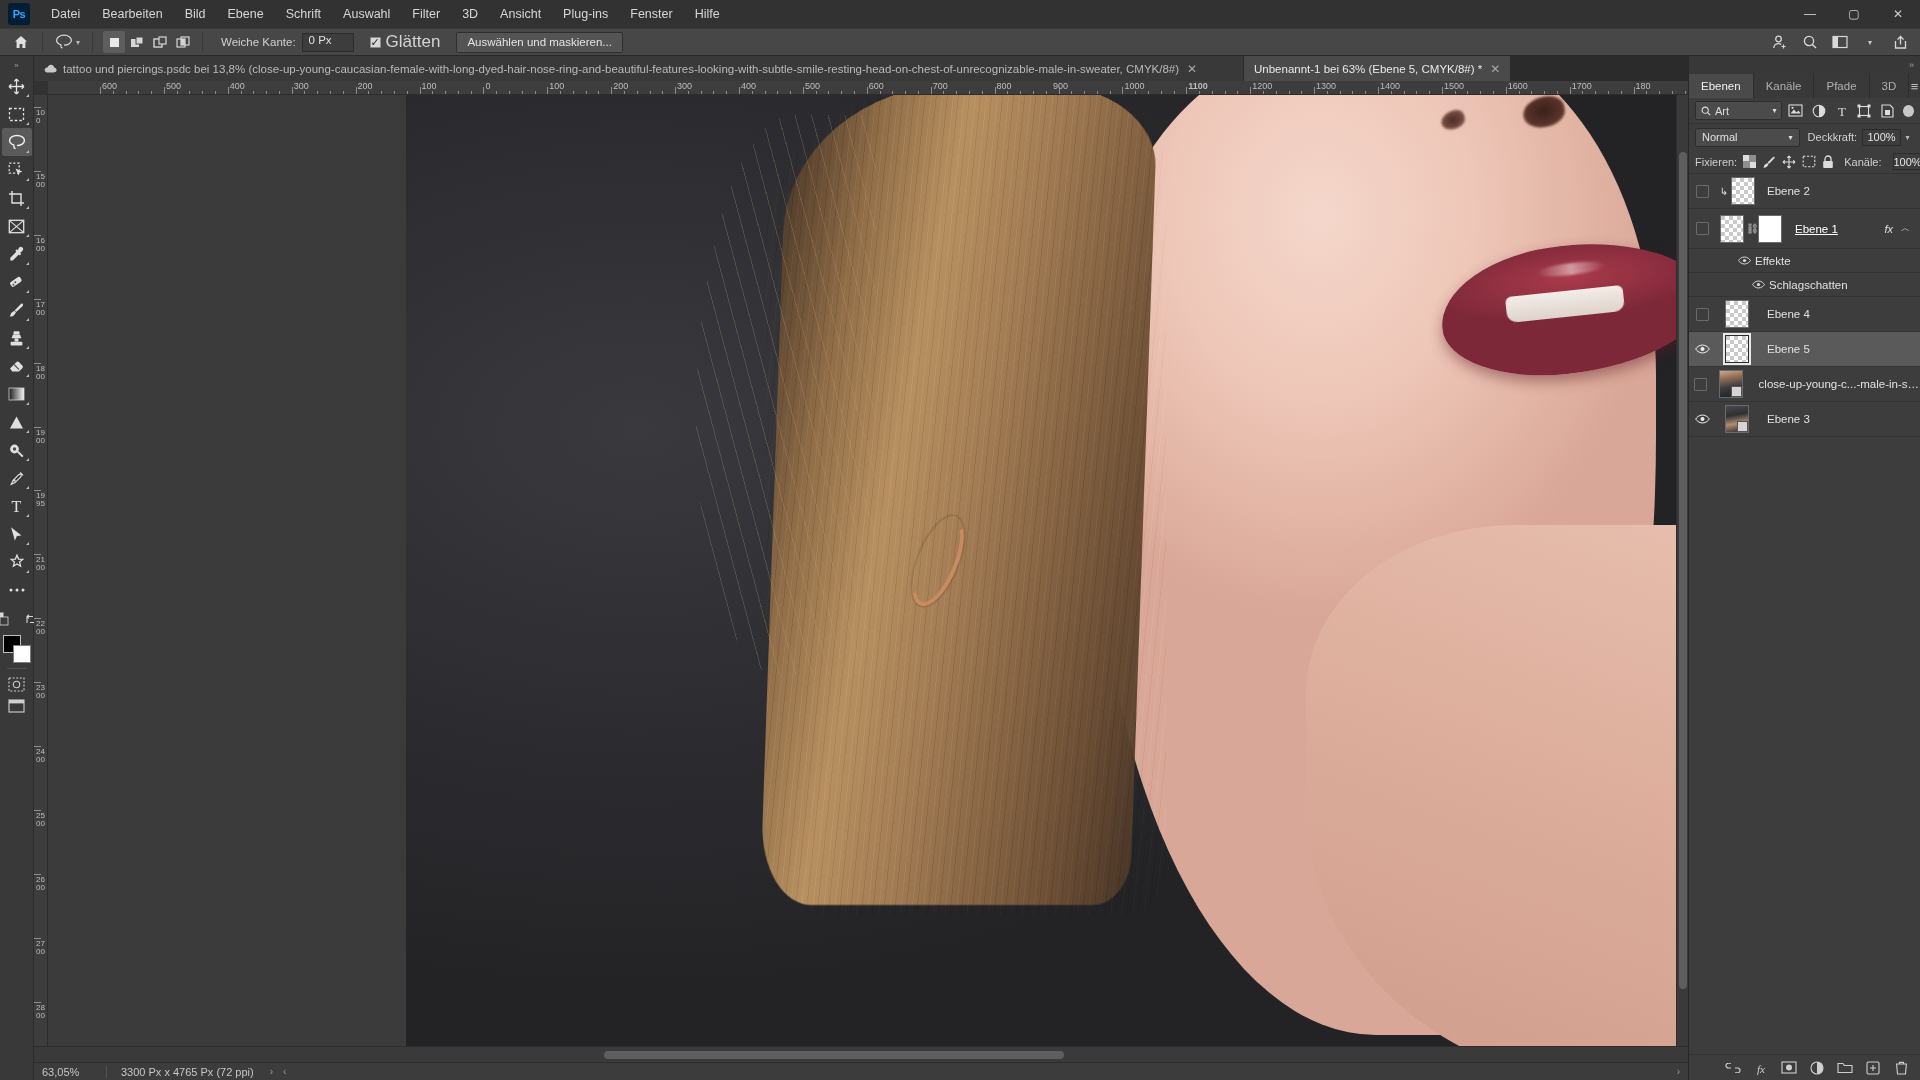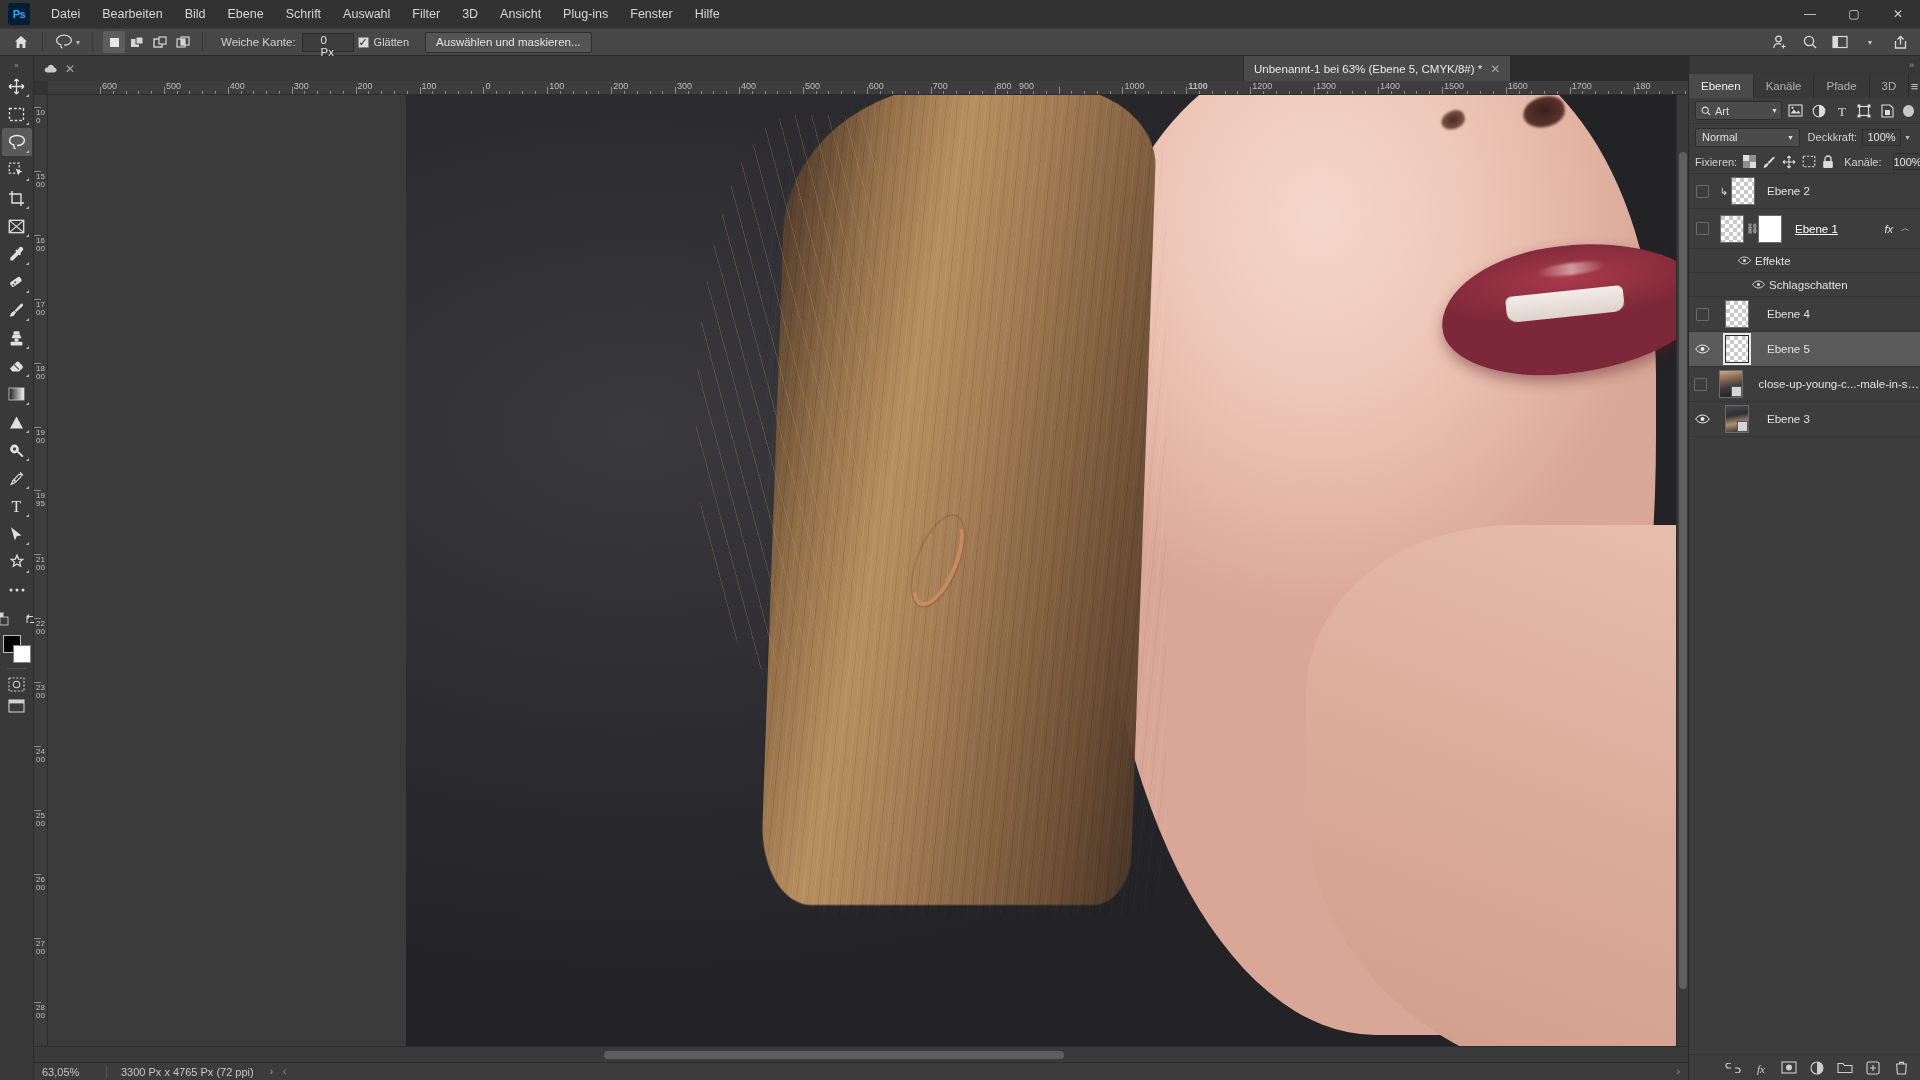--- a/index.html
+++ b/index.html
@@ -40,24 +40,24 @@
   .lasso-opt { display:flex; align-items:center; gap:3px; padding:0 4px; }
   .lasso-opt svg { display:block; }
   .chev { font-size:8px; color:#b5b5b5; }
   .bool-group { display:flex; align-items:center; gap:1px; margin-left:2px; }
   .bool-btn { width:22px; height:22px; display:flex; align-items:center; justify-content:center;
               border-radius:2px; }
   .bool-btn.active { background:#5d5d5d; }
   .opt-label { font-size:11.5px; color:#d0d0d0; margin-left:10px; white-space:nowrap; }
   .opt-input {
     width:52px; height:19px; background:#3d3d3d; border:1px solid #2b2b2b;
-    color:#e0e0e0; font-size:11.5px; padding:0 18px; margin-left:6px;
+    color:#e0e0e0; font-size:11.5px; padding:0 6px; margin-left:6px;
     font-family:"Liberation Sans", sans-serif;
   }
-  .opt-check { display:flex; align-items:center; gap:5px; margin-left:4px; font-size:11px;text-align:right; }
+  .opt-check { display:flex; align-items:center; gap:5px; margin-left:16px; font-size:17px;text-align:right; }
   .cbox { width:11px; height:11px; background:#d8d8d8; border:1px solid #8a8a8a; border-radius:1px;
           position:relative; }
   .cbox.on::after {
     content:"✓"; position:absolute; left:0px; top:-3px; font-size:11px; color:#1d1d1d; line-height:14px;
   }
   .opt-button {
     margin-left:16px; height:21px; padding:0 10px; background:#545454; border:1px solid #2e2e2e;
     border-radius:2px; font-size:11.5px; color:#e3e3e3; display:flex; align-items:center;
   }
   .opt-right { margin-left:auto; display:flex; align-items:center; padding-right:6px; gap:2px; }
@@ -594,20 +594,21 @@
 
     <div class="center">
 
       <div class="tabrow">
         <div class="tab" style="width:1210px;">
           <span class="tab-cloud">
             <svg width="13" height="9" viewBox="0 0 13 9">
                 <path d="M3.4 8.4h6.6c1.6 0 2.6-1 2.6-2.3 0-1.2-.9-2.2-2.2-2.3C10.1 2.2 8.8.7 7 .7c-1.6 0-2.9 1.1-3.2 2.6C1.9 3.5.7 4.6.7 6c0 1.4 1.1 2.4 2.7 2.4z" fill="#c9c9c9"></path>
               </svg>
           </span>
+          <span class="tlabel">tattoo und piercings.psdc bei 13,8% (close-up-young-caucasian-female-with-long-dyed-hair-nose-ring-and-beautiful-features-looking-with-subtle-smile-resting-head-on-chest-of-unrecognizable-male-in-sweater, CMYK/8#)</span>
           <span class="tclose">✕</span>
         </div>
         <div class="tab active">
           <span class="tlabel">Unbenannt-1 bei 63% (Ebene 5, CMYK/8#) *</span>
           <span class="tclose">✕</span>
         </div>
       </div>
 
       <div class="stage">
         <div class="ruler-h" id="rulerH">
@@ -695,21 +696,21 @@
             <div class="rh-tick" style="left: 908.26px; height: 3px;"></div>
             <div class="rh-tick" style="left: 921.04px; height: 3px;"></div>
             <div class="rh-tick" style="left: 933.82px; height: 3px;"></div>
             <div class="rh-tick" style="left: 946.6px; height: 7px;"></div>
             <div class="rh-lab" style="left: 946.6px;">800</div>
             <div class="rh-tick" style="left: 959.38px; height: 3px;"></div>
             <div class="rh-tick" style="left: 972.16px; height: 3px;"></div>
             <div class="rh-tick" style="left: 984.94px; height: 3px;"></div>
             <div class="rh-tick" style="left: 997.72px; height: 3px;"></div>
             <div class="rh-tick" style="left: 1010.5px; height: 7px;"></div>
-            <div class="rh-lab" style="left: 969px;">900</div>
+            <div class="rh-lab" style="left: 1003px;">900</div>
             <div class="rh-tick" style="left: 1023.28px; height: 3px;"></div>
             <div class="rh-tick" style="left: 1036.06px; height: 3px;"></div>
             <div class="rh-tick" style="left: 1048.84px; height: 3px;"></div>
             <div class="rh-tick" style="left: 1061.62px; height: 3px;"></div>
             <div class="rh-tick" style="left: 1074.4px; height: 7px;"></div>
             <div class="rh-lab" style="left: 1074.4px;">1000</div>
             <div class="rh-tick" style="left: 1087.18px; height: 3px;"></div>
             <div class="rh-tick" style="left: 1099.96px; height: 3px;"></div>
             <div class="rh-tick" style="left: 1112.74px; height: 3px;"></div>
             <div class="rh-tick" style="left: 1125.52px; height: 3px;"></div>

